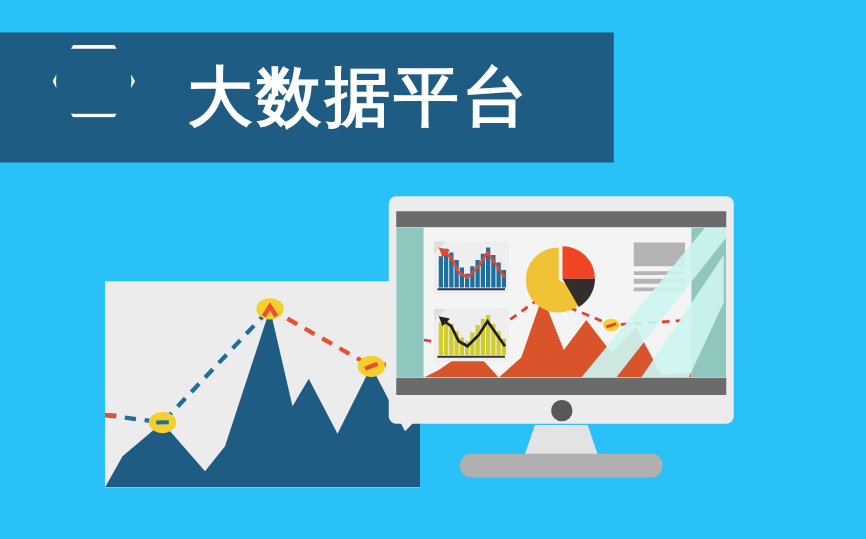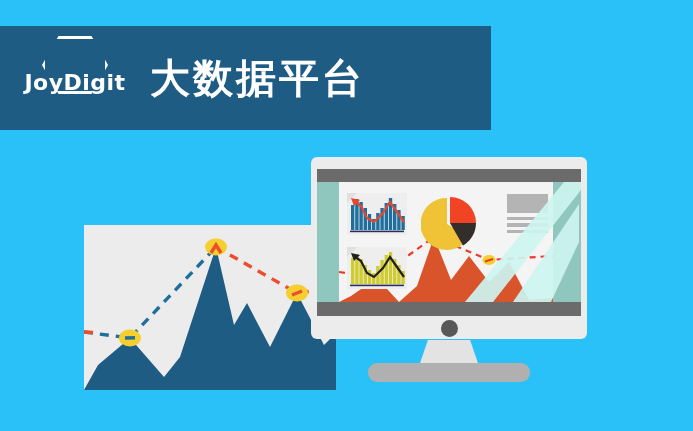--- a/index.html
+++ b/index.html
@@ -35,21 +35,21 @@
   }
   #logo-en{
     position:relative;z-index:3;color:#ffffff;font-size:22px;font-weight:bold;
     letter-spacing:0.5px;line-height:1;margin-top:10px;font-family:"DejaVu Sans",sans-serif;
   }
   #logo-cn{
     position:relative;z-index:3;color:#ffffff;font-size:20px;font-weight:bold;
     letter-spacing:2px;line-height:1;margin-top:12px;
   }
   #banner-title{
-    color:#ffffff;font-size:40px;font-weight:bold;letter-spacing:3px;
+    color:#ffffff;font-size:52px;font-weight:bold;letter-spacing:3px;
     margin-left:14px;line-height:1;white-space:nowrap;
   }
 
   
   #left-panel{
     position:absolute;left:84px;top:225px;width:252px;height:165px;
     background:#ececec;overflow:hidden;
   }
   .lp-svg{position:absolute;left:0;top:0;width:252px;height:165px;}
 
@@ -91,21 +91,20 @@
 </head>
 <body>
 
 <div id="stage">
 
   <div id="banner">
 
     <div id="logo-block">
       <div id="hexagon"></div>
       <div id="hex-inner"></div>
-      <div id="logo-en">JoyDigit</div>
     </div>
 
     <div id="banner-title">大数据平台</div>
   </div>
 
   <div id="left-panel">
     <svg class="lp-svg" viewBox="0 0 252 165">
 
       <polygon fill="#1f5c84" points="0,165 14,140 46,113 80,152 96,132 132,22 150,100 163,78 186,122 213,68 240,120 252,108 252,165"></polygon>
 

